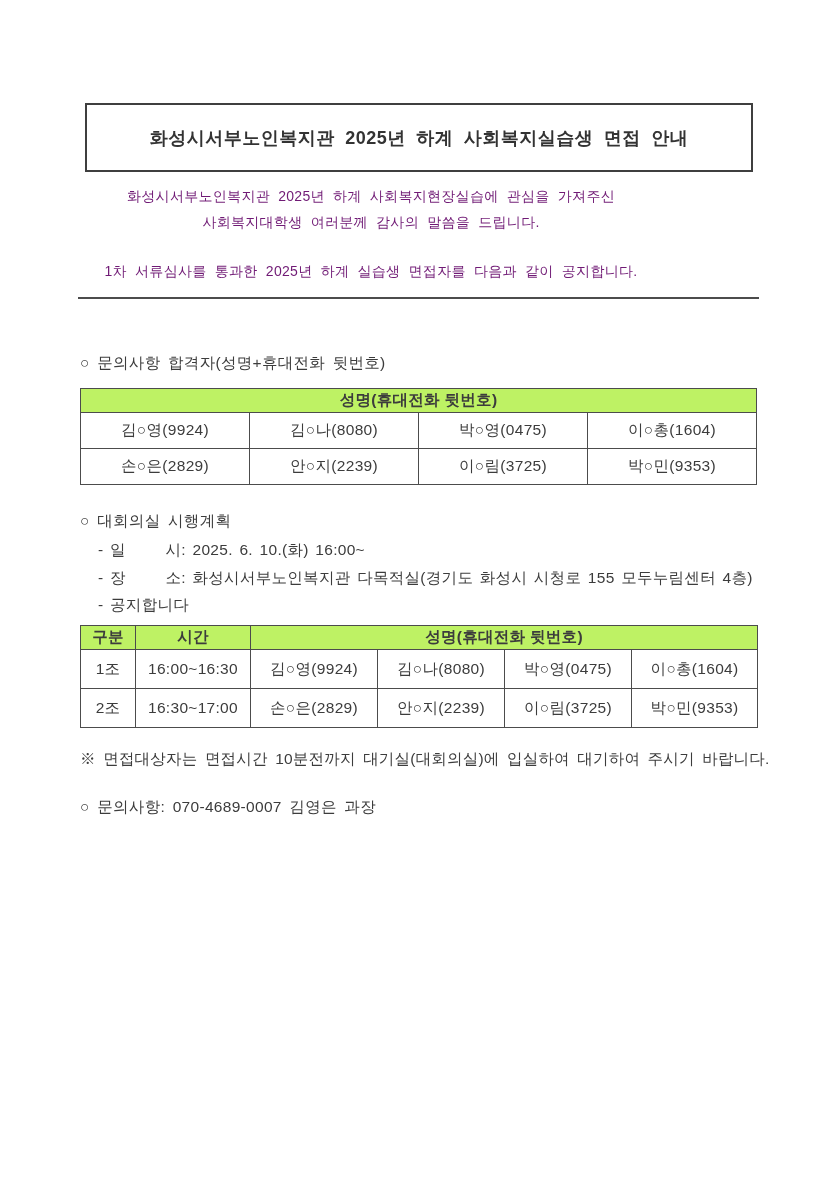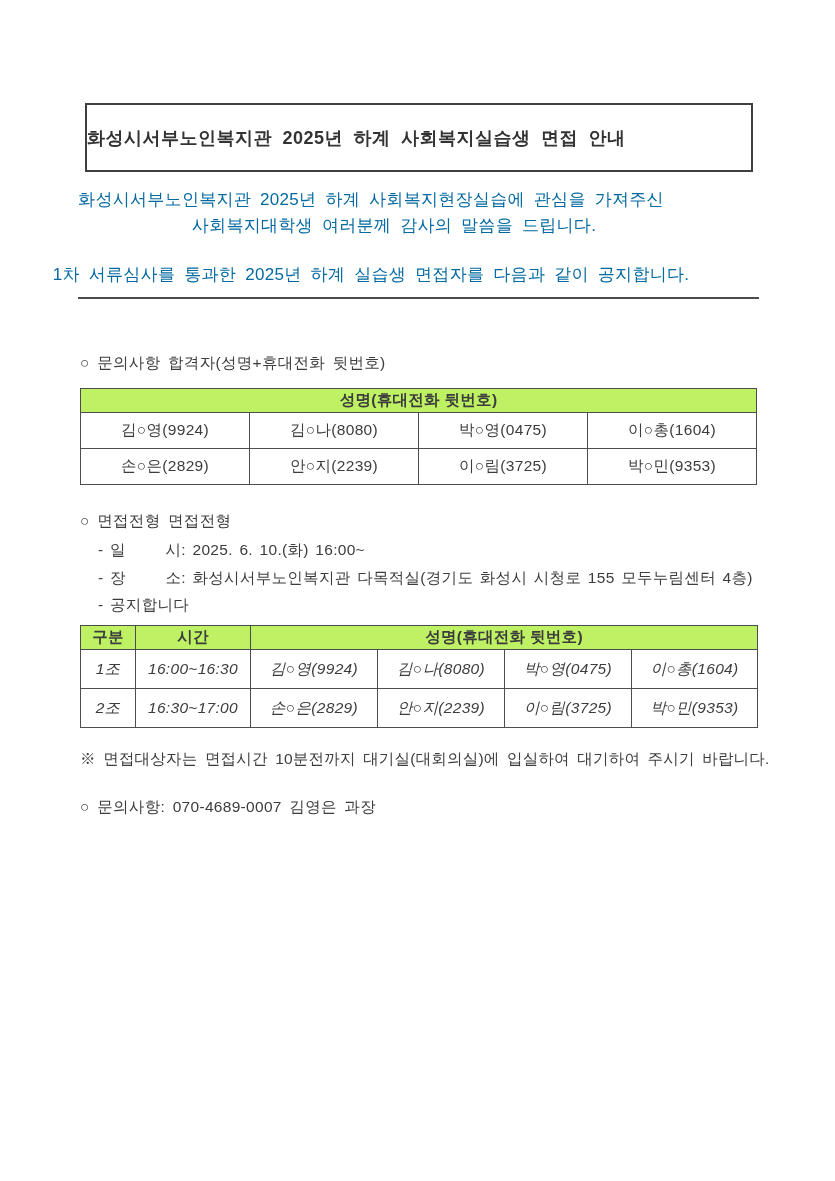--- a/index.html
+++ b/index.html
@@ -8,34 +8,34 @@
     width: 835px; height: 1181px;
     position: relative;
     font-family: "Liberation Sans", sans-serif;
     color: #3a3a3a;
   }
   .page { position: absolute; inset: 0; background: #ffffff; overflow: hidden; }
 
   .title-box {
     position: absolute; left: 85px; top: 103px; width: 668px; height: 69px;
     border: 2px solid #3f3f3f;
-    display: flex; align-items: center; justify-content: flex-start;
+    display: flex; align-items: center; justify-content: center;
   }
   .title-box span {
     font-size: 18px; font-weight: bold; color: #333333;
     word-spacing: 5px; letter-spacing: 0.5px;
   }
 
   .center-line {
     position: absolute; left: 0; width: 742px;
-    text-align: center; font-size: 17px; color: #0369a1;
+    text-align: center; font-size: 14px; color: #701a75;
     word-spacing: 4px; letter-spacing: 0.3px;
   }
   .intro1 { top: 188px; }
-  .intro2 { top: 214px; margin-left: 23px; }
+  .intro2 { top: 214px; }
   .announce { top: 263px; }
 
   .rule {
     position: absolute; left: 78px; top: 297px; width: 681px; height: 0;
     border-top: 2px solid #4c4c4c;
   }
 
   .section-heading {
     position: absolute; left: 80px;
     font-size: 15.5px; color: #3c3c3c; word-spacing: 3px; letter-spacing: 0.3px;
@@ -63,21 +63,21 @@
     font-weight: normal; letter-spacing: 0.3px;
   }
   table.doc-table th {
     background: #bef264; font-weight: bold;
   }
   .t1 { top: 388px; width: 677px; }
   .t1 th { height: 24px; }
   .t1 td { height: 36px; width: 169px; }
   .t2 { top: 625px; width: 677px; }
   .t2 th { height: 24px; margin-top: 44px; }
-  .t2 td { height: 39px; font-style: italic; }
+  .t2 td { height: 39px; }
 
   .note-line {
     position: absolute; left: 80px; top: 749px; width: 700px;
     font-size: 15.5px; color: #3c3c3c; word-spacing: 3px; letter-spacing: 0.2px;
   }
   .contact-line {
     position: absolute; left: 80px; top: 797px;
     font-size: 15.5px; color: #3c3c3c; word-spacing: 3px; letter-spacing: 0.3px;
   }
 </style>
@@ -113,21 +113,21 @@
       </tr>
       <tr>
         <td>손○은(2829)</td>
         <td>안○지(2239)</td>
         <td>이○림(3725)</td>
         <td>박○민(9353)</td>
       </tr>
     </tbody>
   </table>
 
-  <div class="section-heading sec2">○ 면접전형 면접전형</div>
+  <div class="section-heading sec2">○ 대회의실 시행계획</div>
   <div class="sub-line sub1">- 일      시: 2025. 6. 10.(화) 16:00~</div>
   <div class="sub-line sub2">- 장      소: 화성시서부노인복지관 다목적실(경기도 화성시 시청로 155 모두누림센터 4층)</div>
   <div class="sub-line sub3">- 공지합니다</div>
 
   <table class="doc-table t2">
     <colgroup>
       <col style="width:55px">
         <col style="width:115px">
       <col style="width:127px">
         <col style="width:127px">

